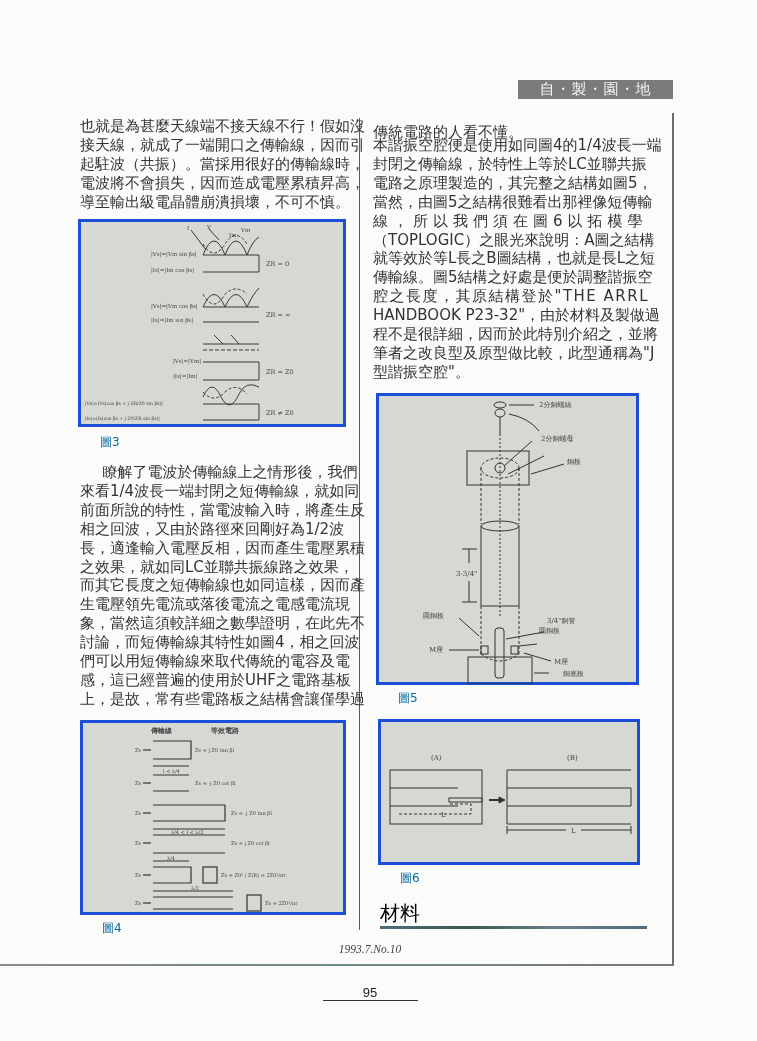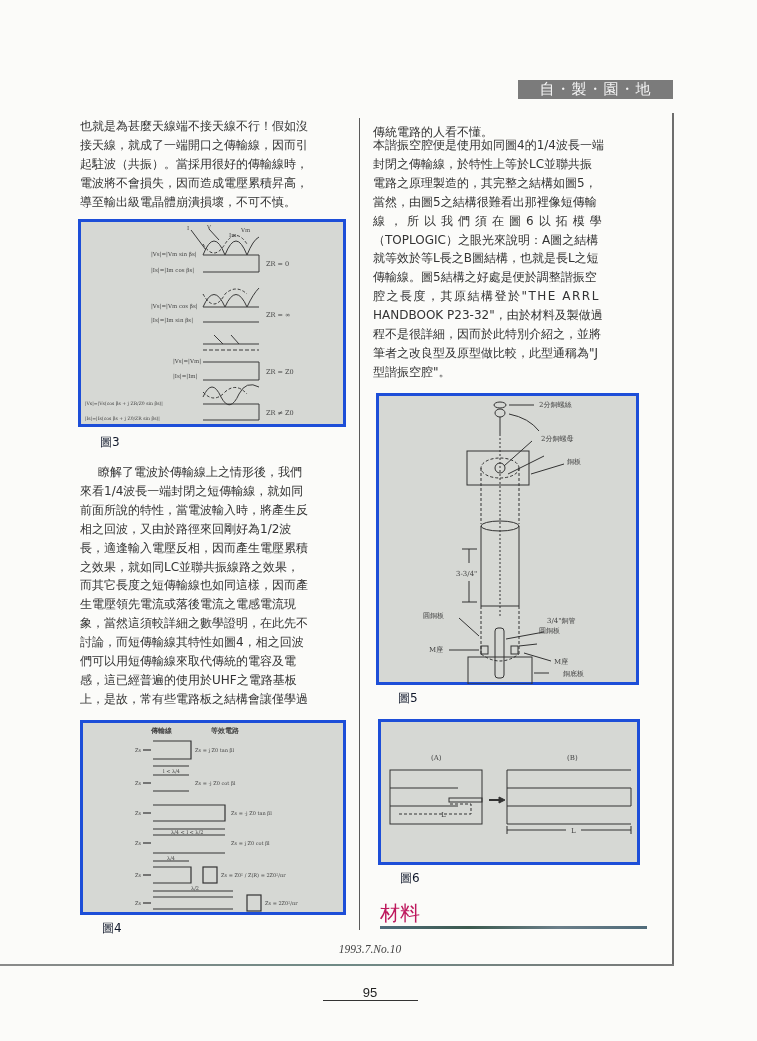--- a/index.html
+++ b/index.html
@@ -9,36 +9,36 @@
   .section-tab {
     position: absolute; left: 518px; top: 80px; width: 155px; height: 19px;
     background: #7b7b7b; color: #f4f4f4; font-size: 15px; letter-spacing: 1px;
     display: flex; align-items: center; justify-content: center;
   }
   .frame-right { position: absolute; left: 672px; top: 113px; width: 2px; height: 853px; background: #6d6d6d; }
   .frame-bottom { position: absolute; left: 0; top: 964px; width: 674px; height: 2px; background: linear-gradient(90deg,#8a8a8a,#6f8a86,#7a7a7a); }
   .col-divider { position: absolute; left: 359px; top: 118px; width: 1px; height: 812px; background: #5a5a5a; }
 
   .para {
-    position: absolute; font-size: 12px; line-height: 18.9px; color: #333;
+    position: absolute; font-size: 15px; line-height: 18.9px; color: #333;
     text-align: justify; text-align-last: left;
   }
   .para .line { display: block; white-space: nowrap; }
   .para.indent .line:first-child { text-indent: 1.5em; }
 
   .figure {
     position: absolute; background: #d6d8d4; border: 3px solid #1d4ed8;
   }
-  .fig-caption { position: absolute; font-size: 12px; color: #0f172a; }
+  .fig-caption { position: absolute; font-size: 12px; color: #0369a1; }
 
   .fig-svg { position: absolute; left: 0; top: 0; }
   .fig-svg text { font-family: "DejaVu Serif", serif; fill: #444; }
 
   .heading {
-    position: absolute; left: 380px; top: 900px; font-size: 20px; color: #be185d;
+    position: absolute; left: 380px; top: 900px; font-size: 20px; color: #000000;
     font-family: "DejaVu Sans", sans-serif;
   }
   .heading-rule { position: absolute; left: 380px; top: 926px; width: 267px; height: 3px;
     background: linear-gradient(90deg,#4f6b7a,#3b5a4f,#6b7f8a,#4f6b7a); }
 
   .footer-page { position: absolute; left: 340px; top: 985px; width: 60px; text-align: center; font-size: 13px; color: #222; font-family: "Liberation Sans", sans-serif; }
   .footer-rule { position: absolute; left: 323px; top: 1000px; width: 95px; height: 1px; background: #333; }
   .footer-issue { position: absolute; left: 300px; top: 943px; width: 140px; text-align: center; font-size: 11.5px; color: #444; font-style: italic; font-family: "Liberation Serif", serif; }
 </style>
 </head>

